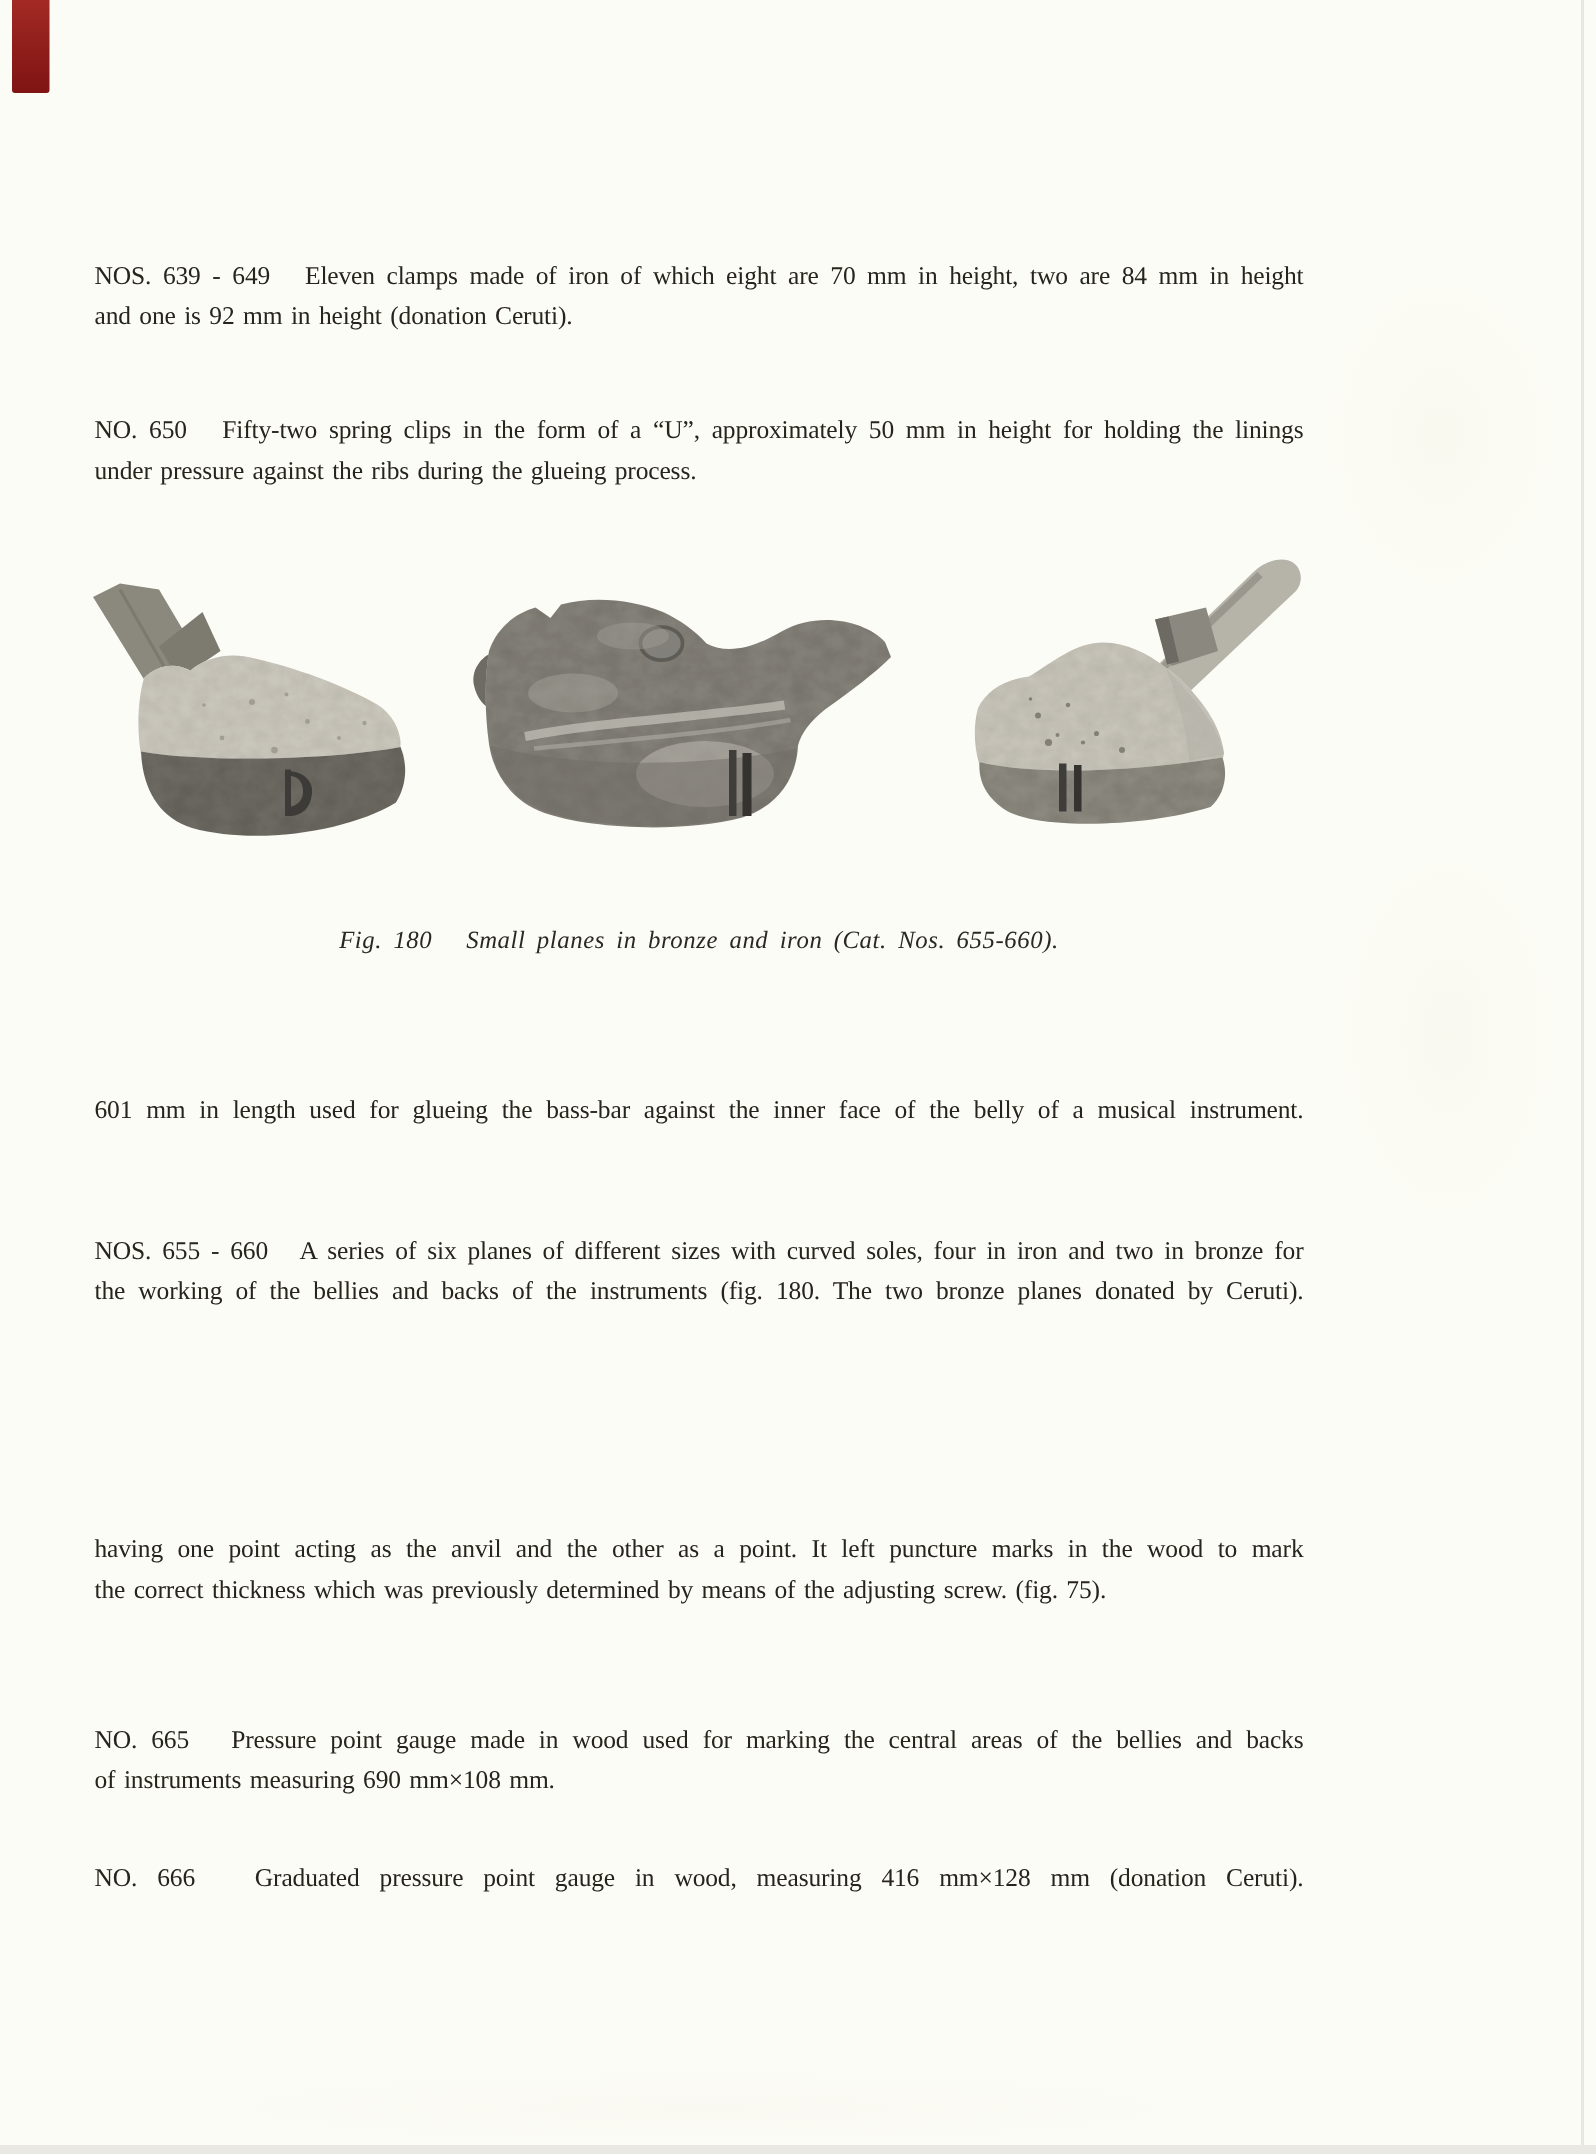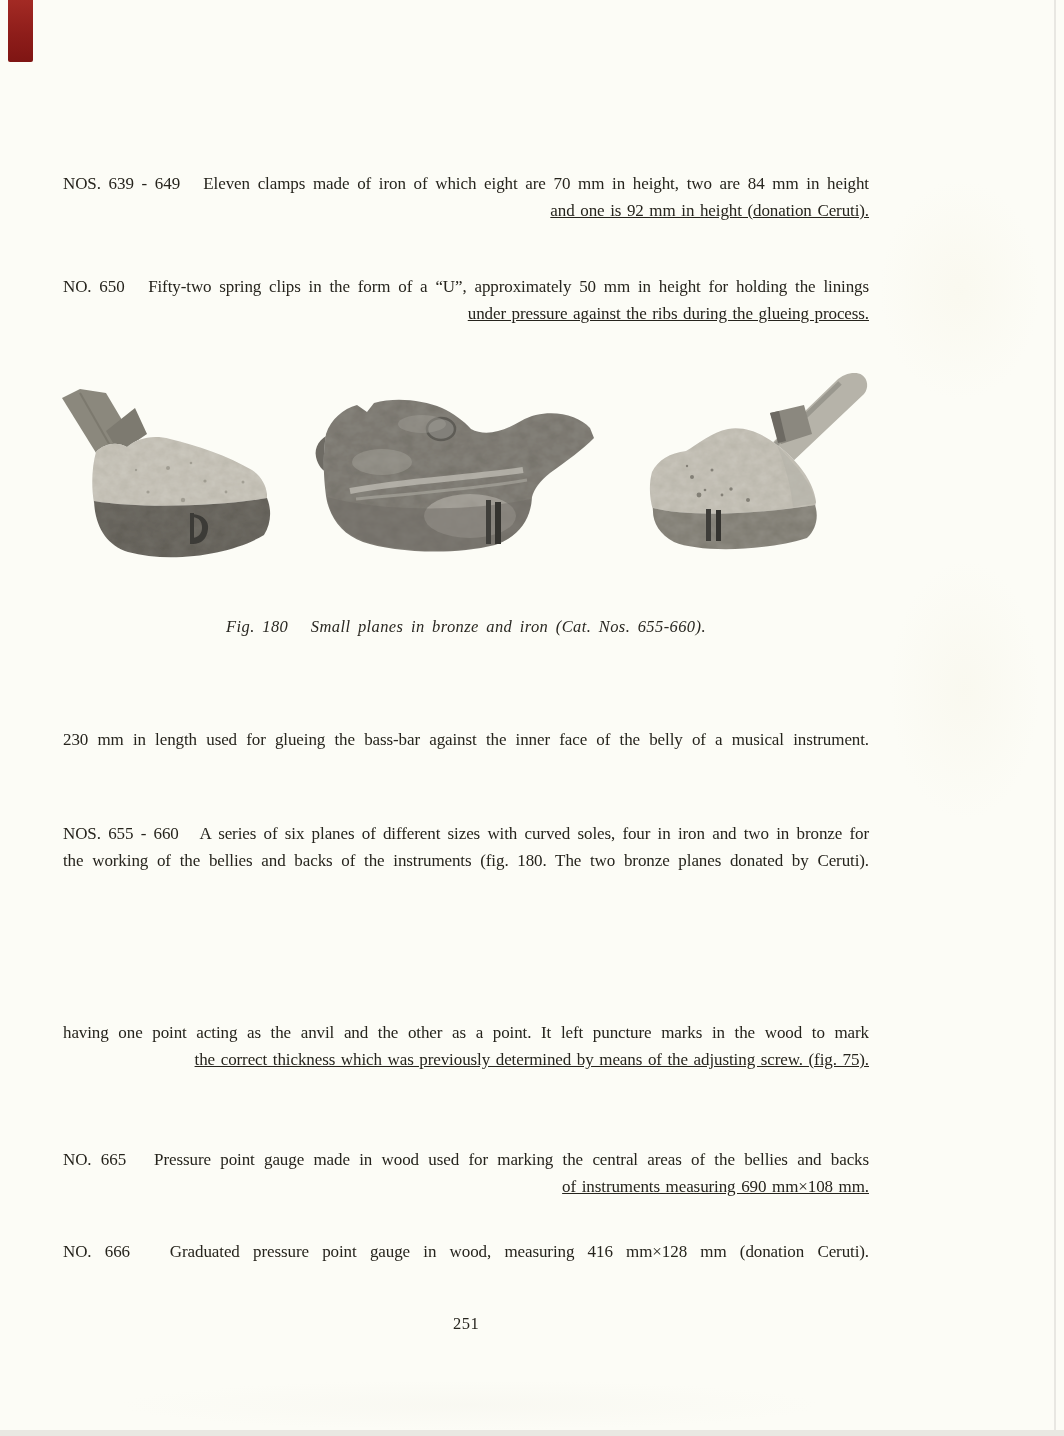--- a/index.html
+++ b/index.html
@@ -21,21 +21,21 @@
   .blotch{position:absolute;pointer-events:none;}
   .b1{left:880px;top:180px;width:160px;height:220px;background:radial-gradient(closest-side,#f8f6ea,rgba(248,246,234,0));opacity:.55;}
   .b2{left:890px;top:560px;width:150px;height:260px;background:radial-gradient(closest-side,#f7f5e9,rgba(247,245,233,0));opacity:.5;}
   .b3{left:120px;top:1380px;width:700px;height:50px;background:radial-gradient(closest-side,#f6f5ee,rgba(246,245,238,0));opacity:.5;}
 
   .para{
     position:absolute;left:63px;width:806px;
     color:#26241d;font-size:17px;line-height:27px;letter-spacing:-0.1px;word-spacing:1.5px;margin-top:20px;
   }
   .jl{text-align:justify;text-align-last:justify;}
-  .ll{text-align:right;text-decoration:underline;}
+  .ll{text-align:left;}
   .p1{top:150px;} .p2{top:253px;} .p3{top:706px;} .p4{top:800px;}
   .p5{top:896px;} .p6{top:999px;} .p7{top:1126px;} .p8{top:1218px;}
 
   .caption{
     position:absolute;left:63px;top:617px;width:806px;text-align:center;
     color:#2a2822;font-style:italic;font-size:16.5px;letter-spacing:.4px;word-spacing:3px;
   }
   .pagenum{
     position:absolute;left:63px;top:1314px;width:806px;text-align:center;
     color:#26241d;font-size:16.5px;letter-spacing:.5px;
@@ -137,21 +137,21 @@
       <g>
         <rect x="706" y="509" width="5" height="32" fill="#3e3d39"></rect>
         <rect x="716" y="510" width="5" height="31" fill="#34332f"></rect>
       </g>
     </g>
   </svg>
 
   <div class="caption">Fig. 180&nbsp;&nbsp; Small planes in bronze and iron (Cat. Nos. 655-660).</div>
 
   <div class="para p3">
-    <div class="jl">230 mm in length used for glueing the bass-bar against the inner face of the belly of a musical instrument.</div>
+    <div class="jl">601 mm in length used for glueing the bass-bar against the inner face of the belly of a musical instrument.</div>
   </div>
 
   <div class="para p4">
     <div class="jl">NOS. 655 - 660&nbsp;&nbsp; A series of six planes of different sizes with curved soles, four in iron and two in bronze for</div>
     <div class="jl">the working of the bellies and backs of the instruments (fig. 180. The two bronze planes donated by Ceruti).</div>
   </div>
 
 
   <div class="para p6">
     <div class="jl">having one point acting as the anvil and the other as a point. It left puncture marks in the wood to mark</div>
@@ -160,17 +160,16 @@
 
   <div class="para p7">
     <div class="jl">NO. 665&nbsp;&nbsp; Pressure point gauge made in wood used for marking the central areas of the bellies and backs</div>
     <div class="ll">of instruments measuring 690 mm×108 mm.</div>
   </div>
 
   <div class="para p8">
     <div class="jl">NO. 666&nbsp;&nbsp; Graduated pressure point gauge in wood, measuring 416 mm×128 mm (donation Ceruti).</div>
   </div>
 
-  <div class="pagenum">251</div>
 
   <div class="edge-right"></div>
   <div class="edge-bottom"></div>
 </div>
 
 </body></html>

